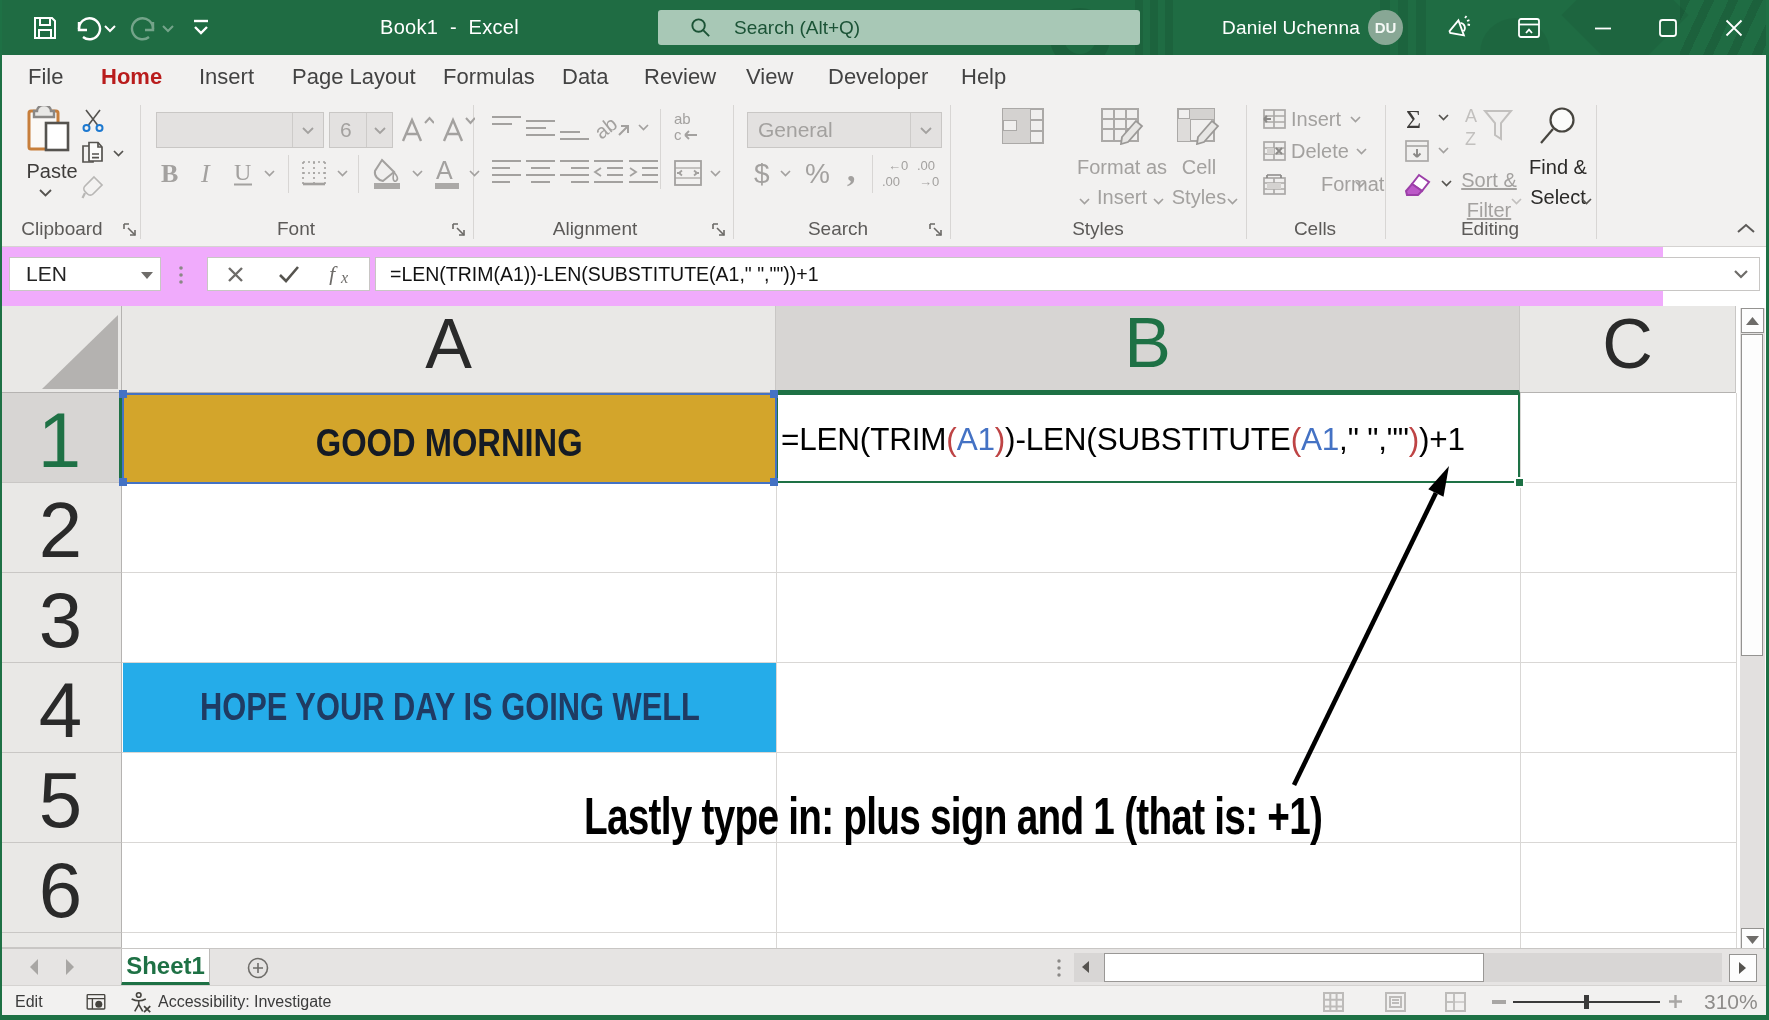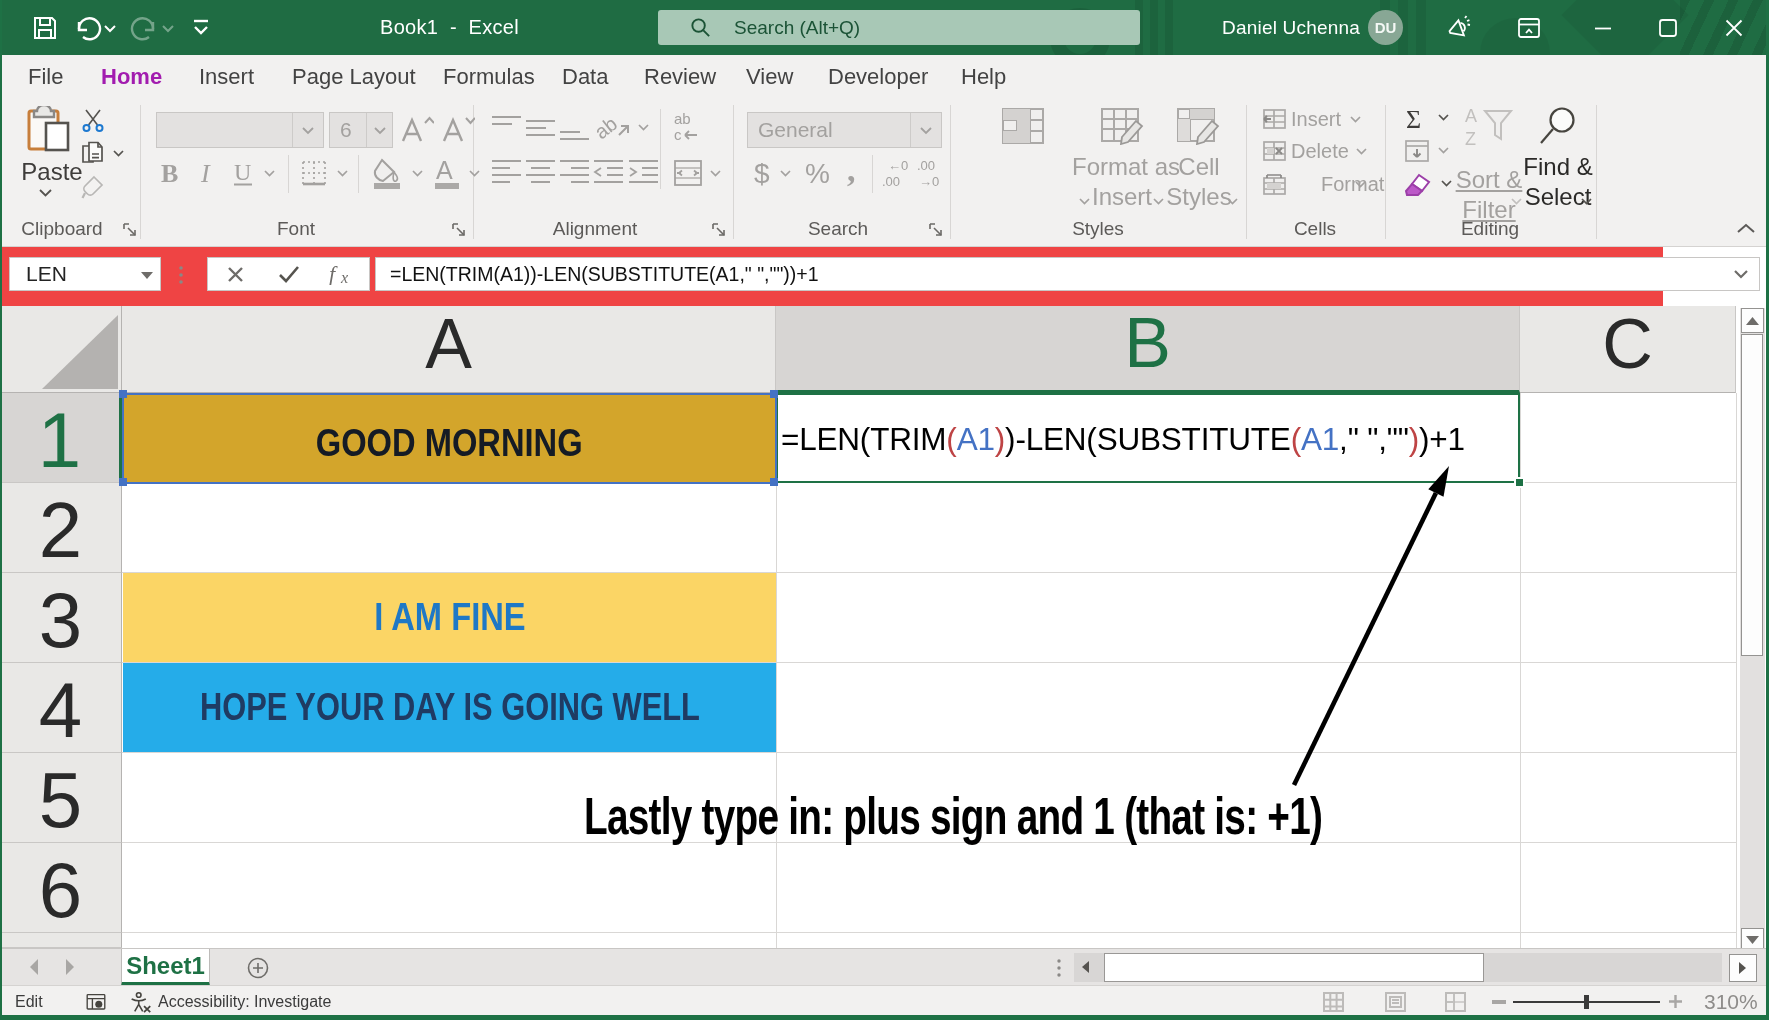--- a/index.html
+++ b/index.html
@@ -18,42 +18,42 @@
   .searchbox svg { margin-left:31px; width:23px; height:23px; flex:none; }
   .searchbox span { margin-left:22px; white-space:nowrap; }
   .account-name { position:absolute; left:1222px; top:0; height:55px; line-height:55px; color:#fff; font-size:19px; letter-spacing:0.2px; }
   .avatar { position:absolute; left:1368px; top:10px; width:35px; height:35px; border-radius:50%; background:#88A795; color:#F4F8F5; font-size:15px; font-weight:bold; display:flex; align-items:center; justify-content:center; }
   .winbtn { position:absolute; top:0; width:60px; height:55px; display:flex; align-items:center; justify-content:center; }
   .winbtn svg { width:26px; height:26px; }
 
   
   .tabsrow { position:absolute; left:0; top:55px; width:1769px; height:42px; background:#F2F1F0; }
   .rtab { position:absolute; top:0; height:42px; line-height:44px; font-size:22px; color:#434343; white-space:nowrap; }
-  .rtab.active { color:#a21caf; font-weight:bold; }
+  .rtab.active { color:#b91c1c; font-weight:bold; }
   .home-underline { position:absolute; left:99px; top:87px; width:66px; height:5px; background:#1E7145; }
   .share-btn { position:absolute; left:1649px; top:58px; width:99px; height:34px; background:#fff; border:1px solid #C6C4C2; border-radius:4px; display:flex; align-items:center; justify-content:center; gap:8px; color:#1E7145; font-weight:bold; font-size:21px; }
   .share-btn svg { width:22px; height:22px; }
 
   
   .ribbon { position:absolute; left:0; top:97px; width:1769px; height:150px; background:#F2F1F0; border-bottom:1px solid #D5D3D1; }
   .gsep { position:absolute; top:8px; width:1px; height:134px; background:#D8D6D4; }
   .glabel { position:absolute; top:121px; width:200px; text-align:center; font-size:19px; color:#5C5A58; }
   .glauncher { position:absolute; top:124px; width:17px; height:17px; }
   .glauncher svg { width:100%; height:100%; }
   .ricon { position:absolute; }
   .ricon svg { width:100%; height:100%; display:block; }
   .rlabel-d { position:absolute; font-size:20px; color:#A3A19F; white-space:nowrap; }
   .combo { position:absolute; background:#E3E1E0; border:1px solid #C9C7C5; }
   .combo .cchev { position:absolute; right:0; top:0; bottom:0; width:31px; border-left:1px solid #CDCBC9; display:flex; align-items:center; justify-content:center; }
   .combo .cval { position:absolute; left:10px; top:0; bottom:0; display:flex; align-items:center; font-size:21px; color:#A3A19F; }
   .chev-d { width:14px; height:9px; }
-  .bigbtn-label { position:absolute; text-align:center; font-size:24px; color:#A3A19F; line-height:27px; white-space:nowrap; }
+  .bigbtn-label { position:absolute; text-align:center; font-size:20px; color:#A3A19F; line-height:27px; white-space:nowrap; }
 
   
-  .fbar { position:absolute; left:0; top:247px; width:1663px; height:59px; background:#ef4444; }
+  .fbar { position:absolute; left:0; top:247px; width:1663px; height:59px; background:#f0abfc; }
   .namebox { position:absolute; left:9px; top:10px; width:152px; height:34px; background:#fff; border:1px solid #C8C6C4; }
   .namebox .nval { position:absolute; left:16px; top:0; height:32px; line-height:32px; font-size:21px; color:#232323; }
   .fbtns { position:absolute; left:207px; top:10px; width:163px; height:34px; background:#fff; border:1px solid #C8C6C4; display:flex; align-items:center; }
   .finput { position:absolute; left:375px; top:10px; width:1385px; height:34px; background:#fff; border:1px solid #C8C6C4; }
   .finput .ftext { position:absolute; left:14px; top:0; height:32px; line-height:33px; font-size:19.5px; color:#111; white-space:pre; }
   .fdots { position:absolute; left:179px; top:18px; width:4px; height:20px; }
 
   
   .gridarea { position:absolute; left:0; top:306px; width:1740px; height:642px; background:#fff; overflow:hidden; }
   .gl { position:absolute; background:#D9D7D5; }
@@ -749,23 +749,20 @@
     <div class="gl" style="left:122px;top:176px;width:1614px;height:1px;"></div>
     <div class="gl" style="left:122px;top:266px;width:1614px;height:1px;"></div>
     <div class="gl" style="left:122px;top:356px;width:1614px;height:1px;"></div>
     <div class="gl" style="left:122px;top:446px;width:1614px;height:1px;"></div>
     <div class="gl" style="left:122px;top:536px;width:1614px;height:1px;"></div>
     <div class="gl" style="left:122px;top:626px;width:1614px;height:1px;"></div>
 
     <div class="cell" style="left: 123px; top: 88px; width: 653px; height: 89px; font-size: 38px; background: rgb(211, 165, 43); color: rgb(21, 27, 37);">
         <span style="transform:scaleX(0.86);position:relative;top:5px;">GOOD MORNING</span>
       </div>
-    <div class="cell" style="left: 123px; top: 267px; width: 653px; height: 89px; font-size: 38px; background: rgb(251, 213, 101); color: rgb(30, 120, 198);">
-        <span style="transform:scaleX(0.86);">I AM FINE</span>
-      </div>
     <div class="cell" style="left: 123px; top: 357px; width: 653px; height: 89px; font-size: 38px; background: rgb(37, 172, 233); color: rgb(31, 59, 99);">
         <span style="transform:scaleX(0.812);">HOPE YOUR DAY IS GOING WELL</span>
       </div>
 
     <div class="abs" style="left:776px;top:87px;width:744px;height:90px;background:#fff;border:2px solid #1E7145;"></div>
     <div class="b1text"><span style="color: rgb(0, 0, 0);">=LEN(TRIM</span><span style="color: rgb(190, 68, 69);">(</span><span style="color: rgb(68, 114, 196);">A1</span><span style="color: rgb(190, 68, 69);">)</span><span style="color: rgb(0, 0, 0);">)-LEN(SUBSTITUTE</span><span style="color: rgb(190, 68, 69);">(</span><span style="color: rgb(68, 114, 196);">A1</span><span style="color: rgb(0, 0, 0);">," ",""</span><span style="color: rgb(190, 68, 69);">)</span><span style="color: rgb(0, 0, 0);">)+1</span></div>
 
     <div class="abs" style="left:1514px;top:171px;width:11px;height:11px;background:#1E7145;border:2px solid #fff;"></div>
 
     <div class="abs" style="left:122px;top:87px;width:655px;height:91px;border:2px solid #4472C4;"></div>

